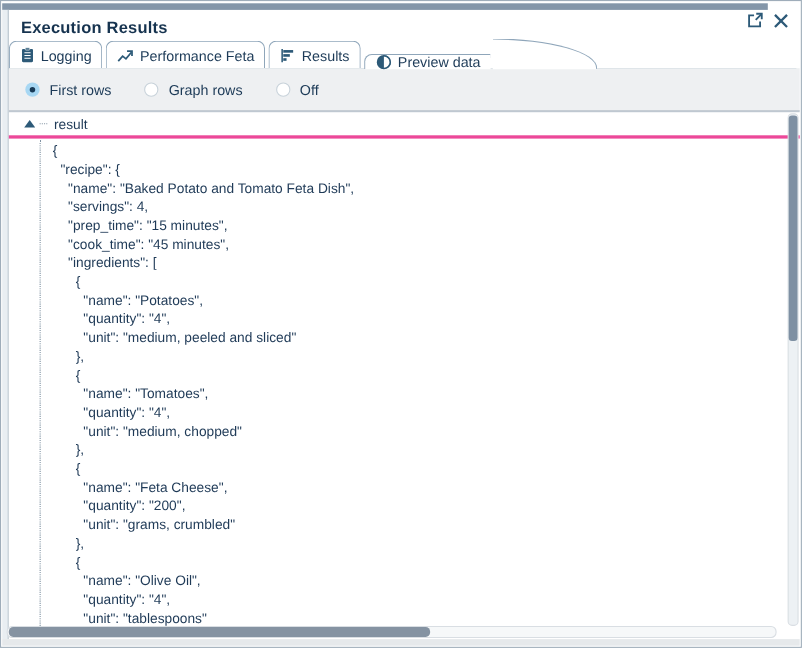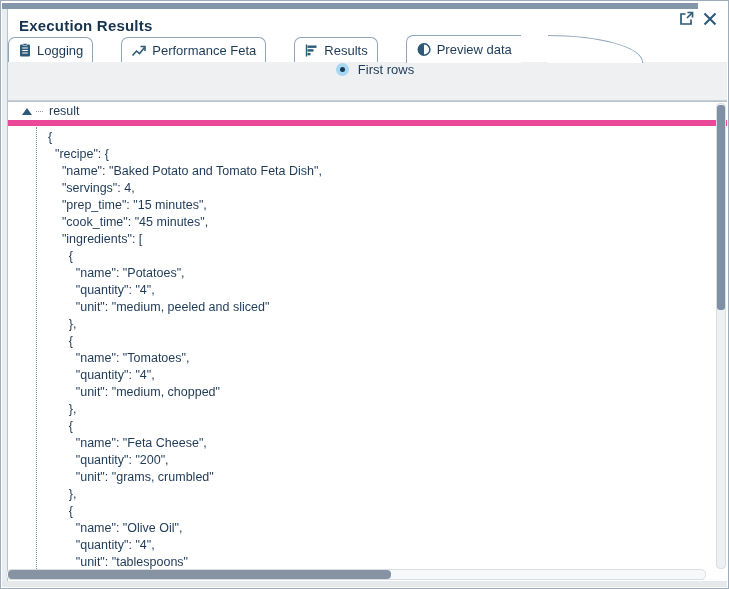--- a/index.html
+++ b/index.html
@@ -10,42 +10,42 @@
   
   .left-strip{position:absolute;top:8px;bottom:7px;left:1px;width:5px;background:#e9eef2;
               border-right:1px solid #b7c2cc;}
   
   .title-row{position:absolute;top:9px;left:18px;right:8px;height:24px;display:flex;align-items:flex-end;}
   .title{font-size:15px;font-weight:bold;color:#16334f;letter-spacing:.2px;}
   .title-icons{position:absolute;right:2px;top:0;display:flex;gap:7px;align-items:center;}
   .title-icons svg{display:block;cursor:pointer;}
   
   .tab-bar{position:absolute;top:33px;left:7px;right:4px;height:28px;display:flex;align-items:flex-end;
-           border-bottom:1px solid #8fa6ba;gap:25px;}
+           border-bottom:1px solid #8fa6ba;}
   .tab{box-sizing:border-box;height:25px;display:flex;align-items:center;gap:5px;padding:0 9px;
        background:#fff;border:1px solid #8fa6ba;border-bottom:none;border-radius:7px 7px 0 0;
        margin-right:3px;font-size:13px;color:#1c3a57;white-space:nowrap;cursor:pointer;}
-  .tab.active{height:28px;margin-bottom:-1px;border-radius:7px 0 0 0;border-right:none;z-index:2;
+  .tab.active{height:14px;margin-bottom:-1px;border-radius:7px 0 0 0;border-right:none;z-index:2;
               padding-bottom:1px;background:#fff;}
   .tab-tail{box-sizing:border-box;height:28px;width:95px;margin-bottom:-1px;margin-left:-1px;background:#fff;
             border-top:1px solid #8fa6ba;border-right:1px solid #8fa6ba;border-top-right-radius:95px 27px;z-index:2;}
   .tab svg{display:block;flex:0 0 auto;}
   
   .options-row{position:absolute;top:61px;left:7px;right:1px;height:39px;background:#eef0f2;
                border-bottom:1px solid #c6cdd4;display:flex;align-items:center;box-sizing:border-box;
-               padding-left:15px;gap:30px;flex-direction:column;}
+               padding-left:15px;gap:30px;}
   .radio-opt{display:flex;align-items:center;gap:9px;font-size:13px;color:#1c3a57;cursor:pointer;}
   .radio{width:13px;height:13px;border-radius:50%;box-sizing:border-box;background:#fff;
          border:1px solid #c8d2da;position:relative;}
   .radio.sel{background:#a7d7f3;border:none;}
   .radio.sel::after{content:'';position:absolute;left:4px;top:4px;width:5px;height:5px;border-radius:50%;
                     background:#173a57;}
   
   .content{position:absolute;top:100px;left:7px;right:1px;bottom:7px;background:#fff;}
-  .result-row{height:25px;box-sizing:border-box;border-top:1px solid #b9c3cc;border-bottom:6px solid #ec4899;
+  .result-row{height:25px;box-sizing:border-box;border-top:1px solid #b9c3cc;border-bottom:3px solid #ec4899;
               display:flex;align-items:center;padding-left:14px;font-size:12.5px;color:#1f3a57;}
   .tri-up{width:0;height:0;border-left:5px solid transparent;border-right:5px solid transparent;
           border-bottom:7px solid #2d5a78;margin-right:4px;cursor:pointer;}
   .dot-connector{width:7px;border-top:1px dotted #8a9aa8;height:0;margin-right:6px;}
   .tree-guide{position:absolute;left:28px;top:26px;bottom:12px;width:0;border-left:1px dotted #7f92a2;}
   .code{position:absolute;top:28px;left:0;right:14px;bottom:12px;overflow:hidden;white-space:pre;
         font-size:12.5px;line-height:17px;color:#1f3a57;padding-left:40px;}
   
   .vscroll{position:absolute;top:102px;right:2px;width:10px;height:466px;background:#edf1f4;
            border:1px solid #d9dee3;box-sizing:border-box;border-radius:4px;}

